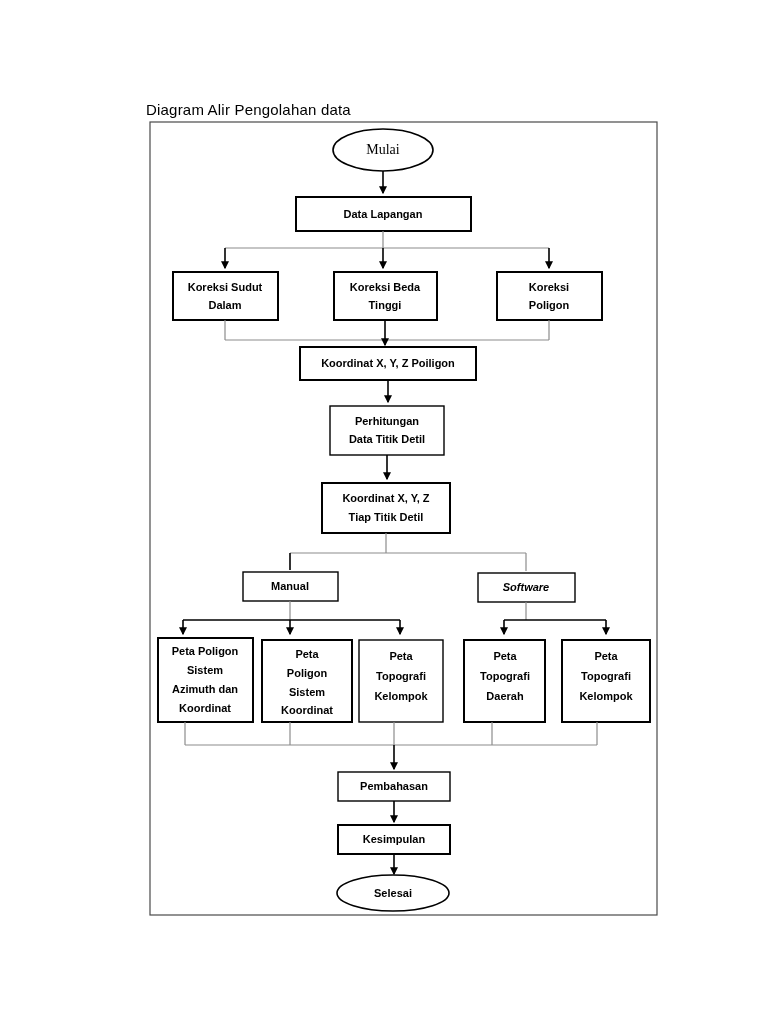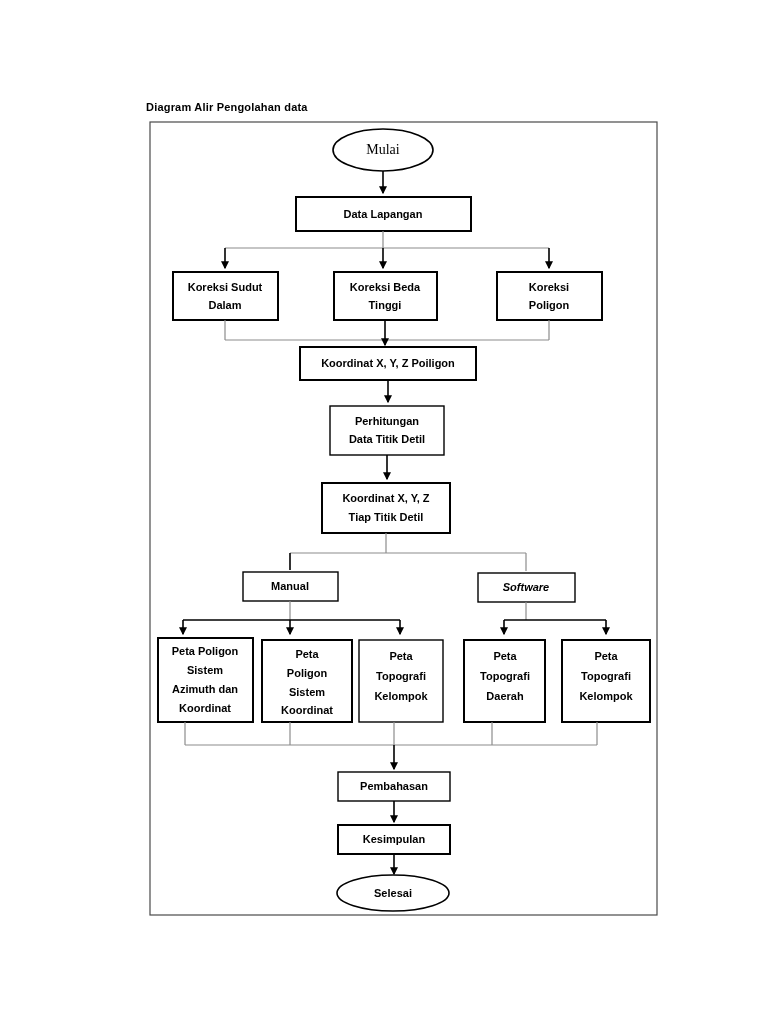--- a/index.html
+++ b/index.html
@@ -18,22 +18,22 @@
     position: absolute;
     left: 0; top: 0;
     width: 768px;
     height: 1024px;
   }
   .diagram-title {
     position: absolute;
     left: 146px;
     top: 101px;
     font-family: "Liberation Sans", sans-serif;
-    font-size: 11px;
-    font-weight: bold;
+    font-size: 15px;
+    font-weight: normal;
     color: #000000;
     letter-spacing: 0.2px;
     white-space: nowrap;
   }
   svg#flow {
     position: absolute;
     left: 0;
     top: 0;
     width: 768px;
     height: 1024px;

